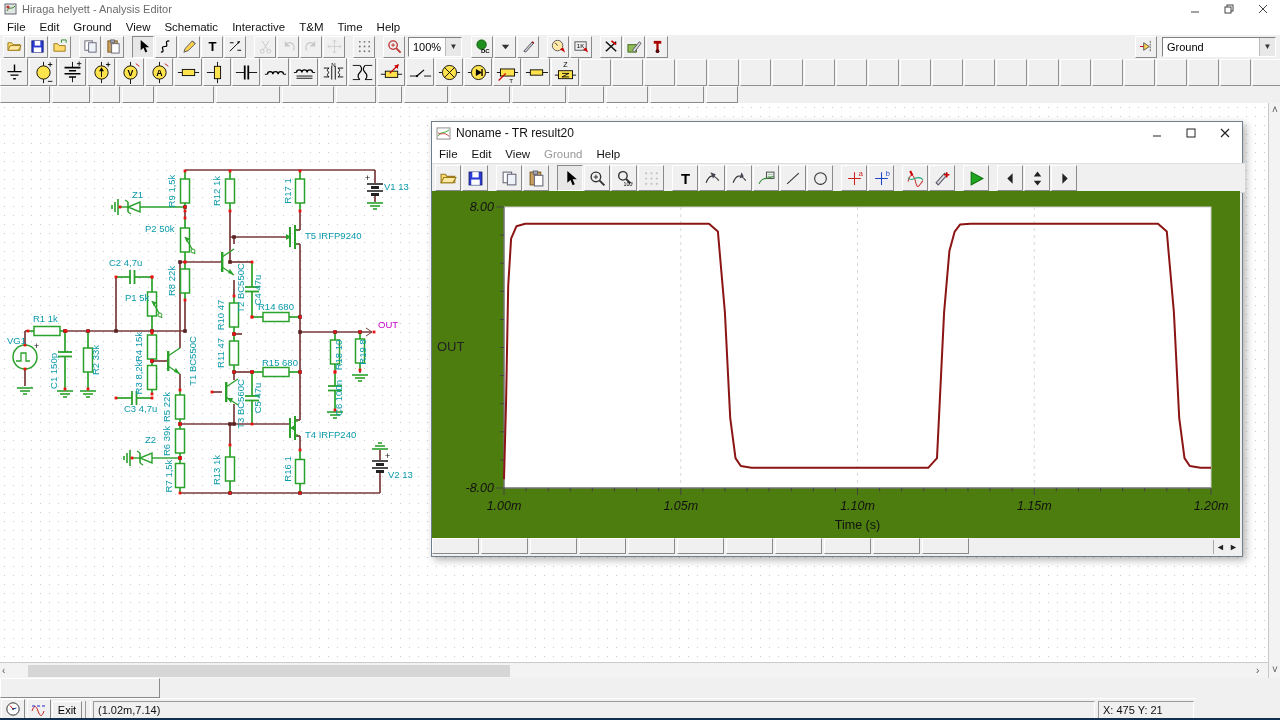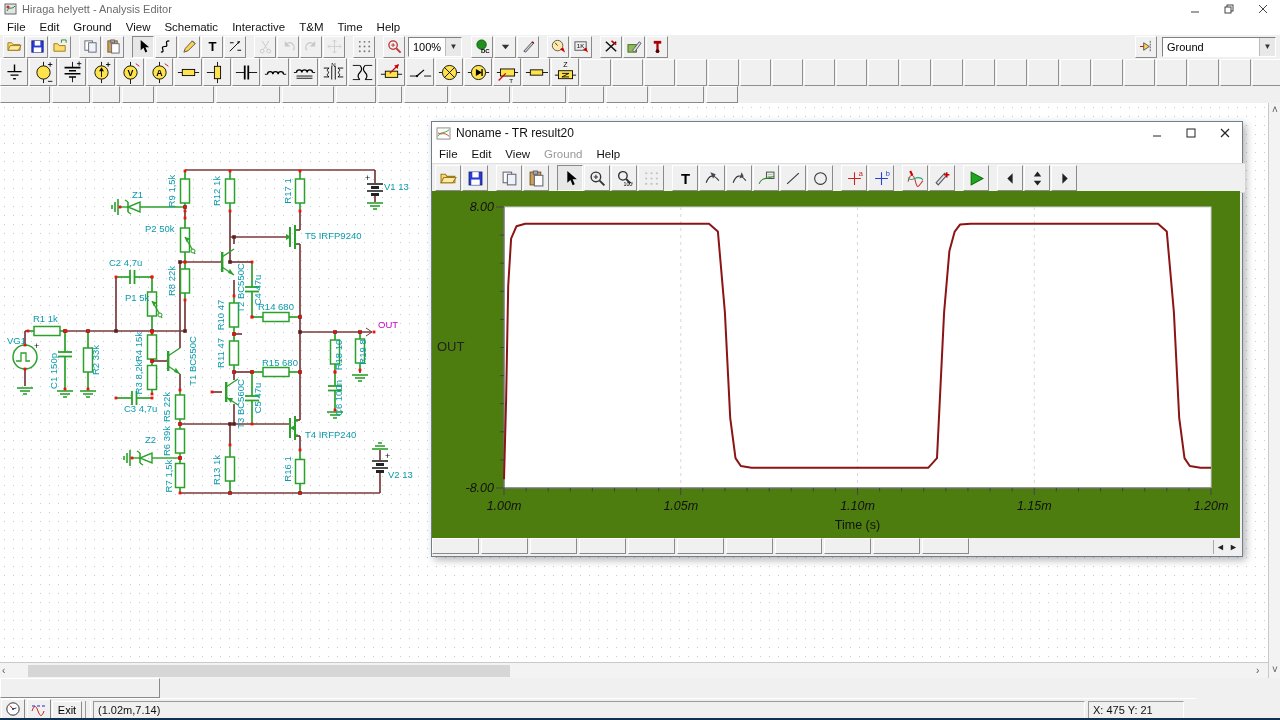--- a/index.html
+++ b/index.html
@@ -1106,15 +1106,15 @@
     </div>
   <div class="btn sbtn">
       <svg viewBox="0 0 16 16">
         <path d="M1 10c2-6 4-6 6 0s4 6 6 0" fill="none" stroke="#c22"></path>
         <path d="M1 5h14" stroke="#22c" stroke-dasharray="3 2"></path>
       </svg>
     </div>
   <button class="btn" id="exitbtn">Exit</button>
   <div style="width:4px;height:18px;border-left:1px solid #9a9a9a;border-right:1px solid #fff;margin:0 2px"></div>
   <div class="spanel" style="flex:1;margin-right:3px">(1.02m,7.14)</div>
-  <div class="spanel" style="width:86px;margin-right:12px">X: 475  Y: 21</div>
+  <div class="spanel" style="width:86px;margin-right:2px">X: 475  Y: 21</div>
 </div>
 <div class="abs" id="bottomline"></div>
 
 </body></html>

